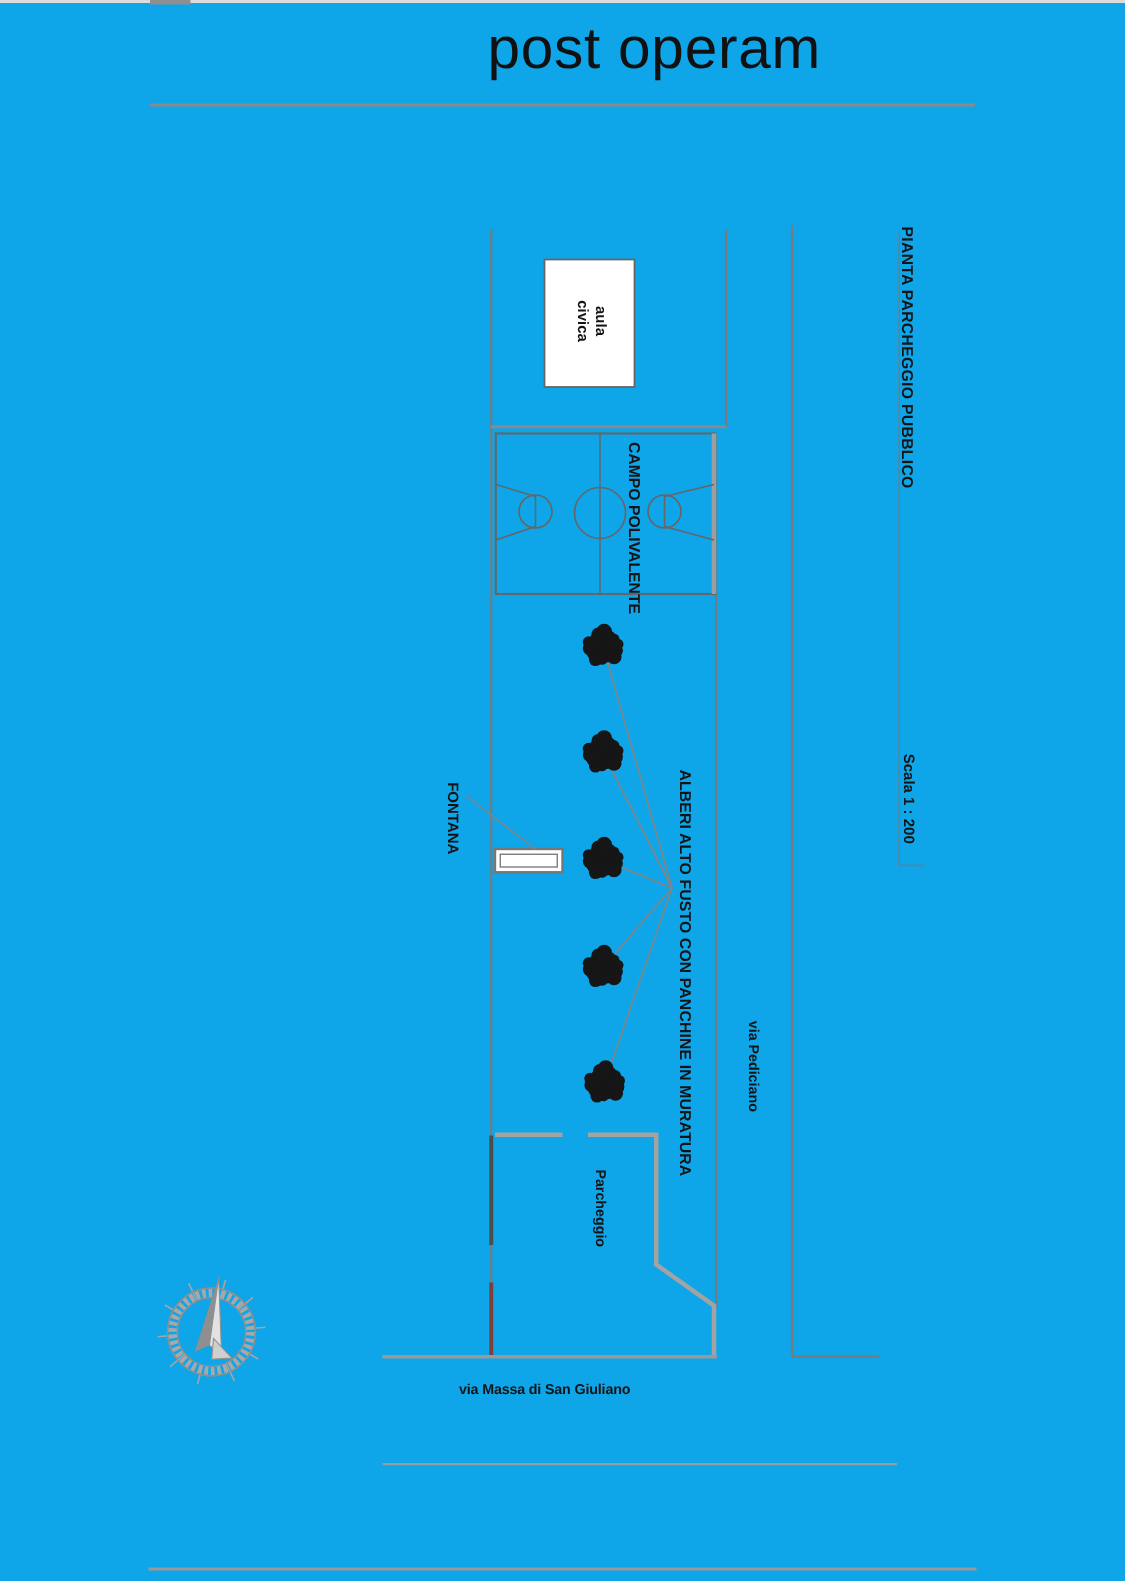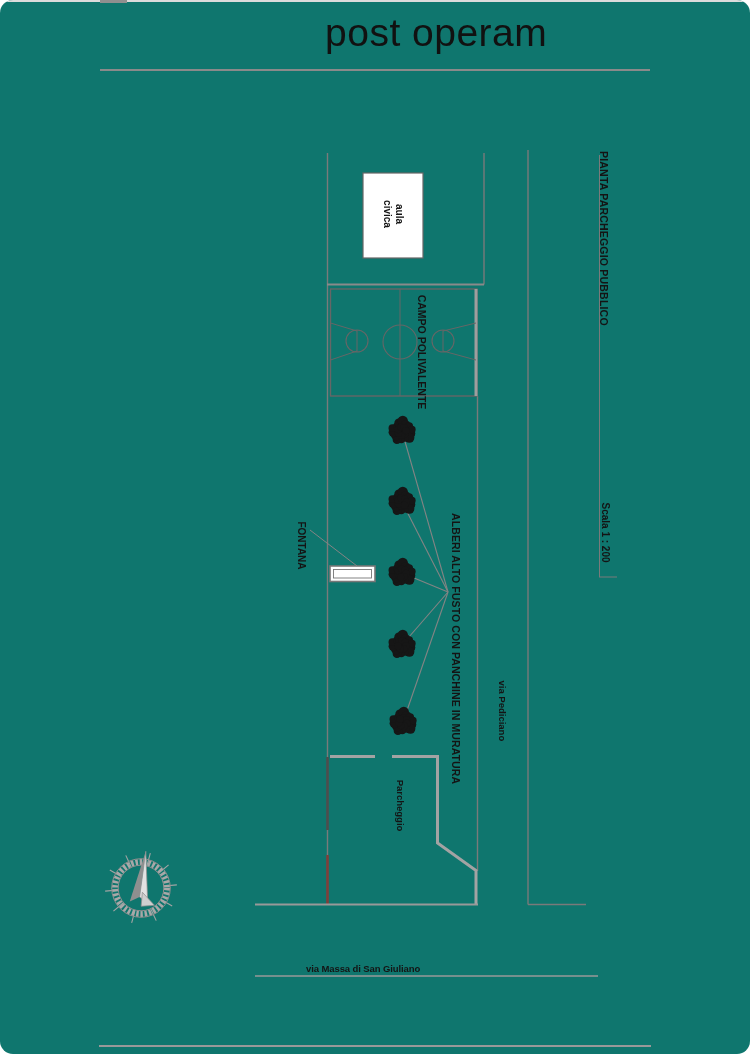--- a/index.html
+++ b/index.html
@@ -1,23 +1,22 @@
 <!DOCTYPE html>
 <html><head>
 <meta charset="utf-8">
 <style>
   html,body{margin:0;padding:0;background:#ffffff;}
   .page{
     position:relative;
     width:750px;height:1054px;
-    background:#0f766e;
+    background:#0ea5e9;
     font-family:"Liberation Sans", sans-serif;
     color:#1a1a1a;
     overflow:hidden;
-    border-radius:13px;
   }
   .top-border{position:absolute;left:0;top:0;width:750px;height:2px;background:#dcdcdc;}
   .top-border-dark{position:absolute;left:100px;top:0;width:27px;height:3px;background:#8f8f8f;}
   .title{
     position:absolute;left:325px;top:11px;margin:0;
     font-size:39px;font-weight:400;letter-spacing:0.5px;color:#111;
     white-space:nowrap;
   }
   .rule{position:absolute;background:#8a8a8a;}
   .rule-top{left:100px;top:69px;width:550px;height:2px;}
@@ -35,21 +34,21 @@
   .lbl-scala{left:570px;top:527px;width:70px;font-size:10px;}
   .lbl-aula{left:371px;top:202px;width:44px;font-size:10px;line-height:12px;transform:rotate(90deg);}
   .lbl-campo{left:364px;top:346px;width:116px;font-size:10.5px;}
   .lbl-fontana{left:271px;top:540px;width:60px;font-size:10px;}
   .lbl-alberi{left:326px;top:637px;width:260px;font-size:10.5px;letter-spacing:0.1px;}
   .lbl-pediciano{left:472px;top:705px;width:60px;font-size:9.5px;}
   .lbl-parcheggio{left:373px;top:800px;width:54px;font-size:9.5px;}
   .lbl-via-massa{
     position:absolute;left:306px;top:921px;
     font-weight:700;font-size:9.5px;letter-spacing:-0.1px;
-    white-space:nowrap;color:#141414;margin-top:42px;
+    white-space:nowrap;color:#141414;
   }
 </style>
 </head>
 <body>
 
 <div class="page">
 
   <div class="top-border"></div>
   <div class="top-border-dark"></div>
 

